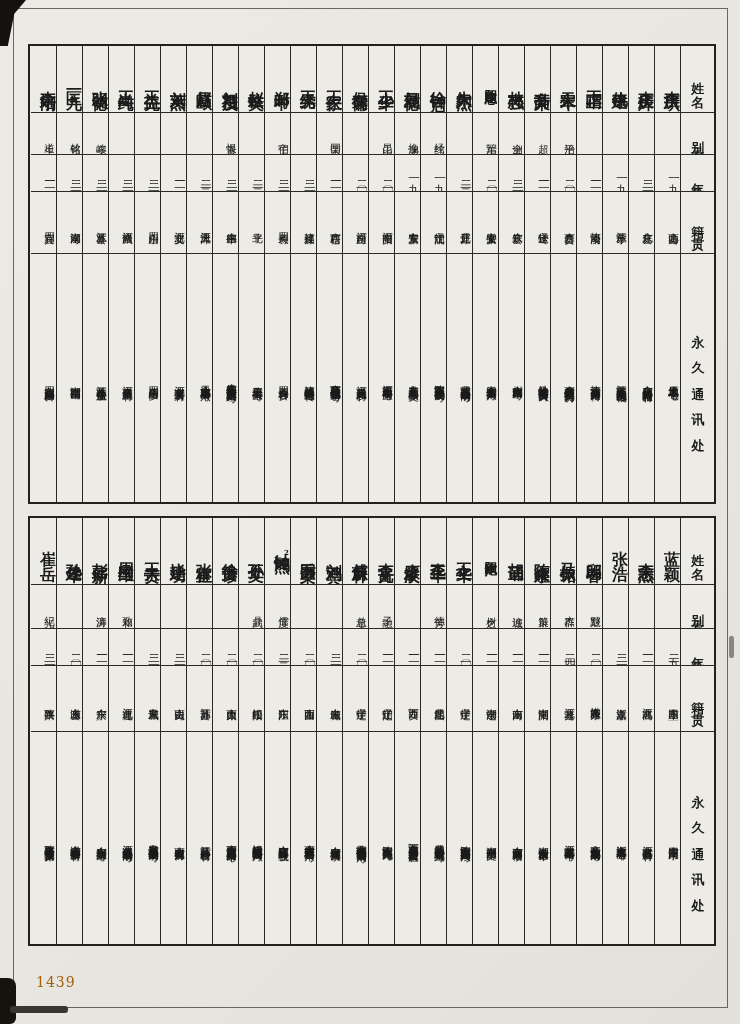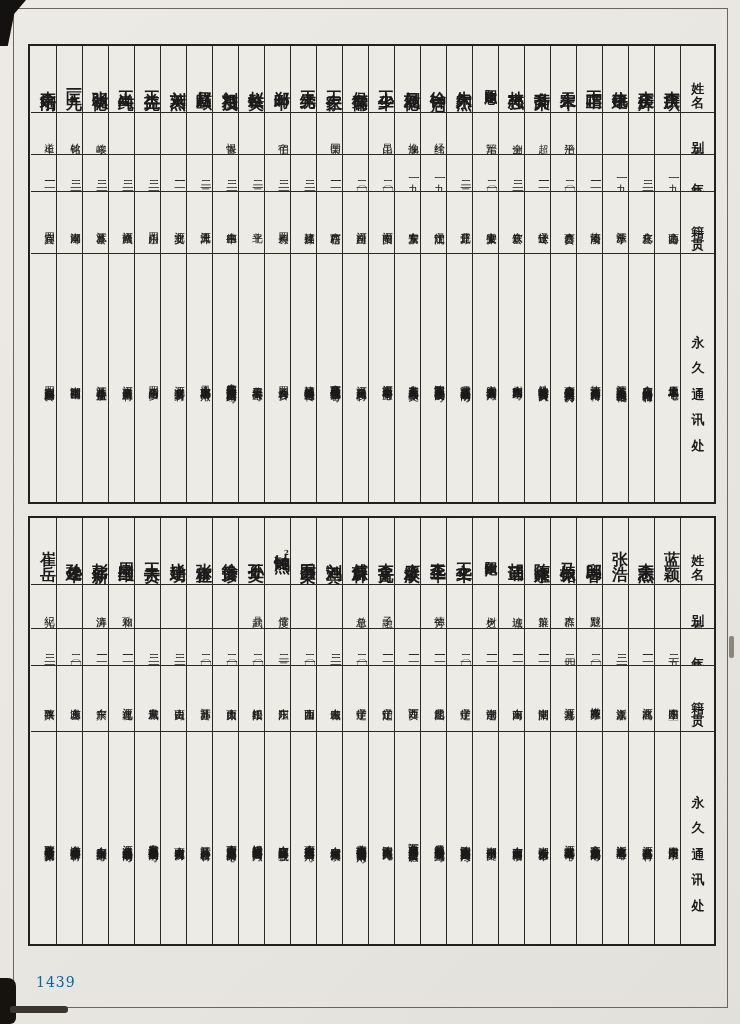--- a/index.html
+++ b/index.html
@@ -66,21 +66,21 @@
   
   .hcell{font-size:13px;font-weight:bold;padding-top:0;align-items:center;}
   .h-name{letter-spacing:13px;padding-top:12px;}
   .h-alias{letter-spacing:6px;padding-top:7px;}
   .h-age{letter-spacing:3px;padding-top:5px;}
   .h-native{letter-spacing:12px;padding-top:11px;}
   .h-address{letter-spacing:26px;padding-top:22px;}
 
   .pagenum{
     position:absolute;left:36px;top:974px;
-    font-size:14px;color:#0369a1;letter-spacing:1px;
+    font-size:14px;color:#a16207;letter-spacing:1px;
     font-family:"DejaVu Serif","Liberation Serif",serif;
   }
 </style>
 </head>
 <body>
 
 <div class="paper"></div>
 <div class="frame"></div>
 <div class="blob-tl"></div>
 <div class="blob-bl"></div>

